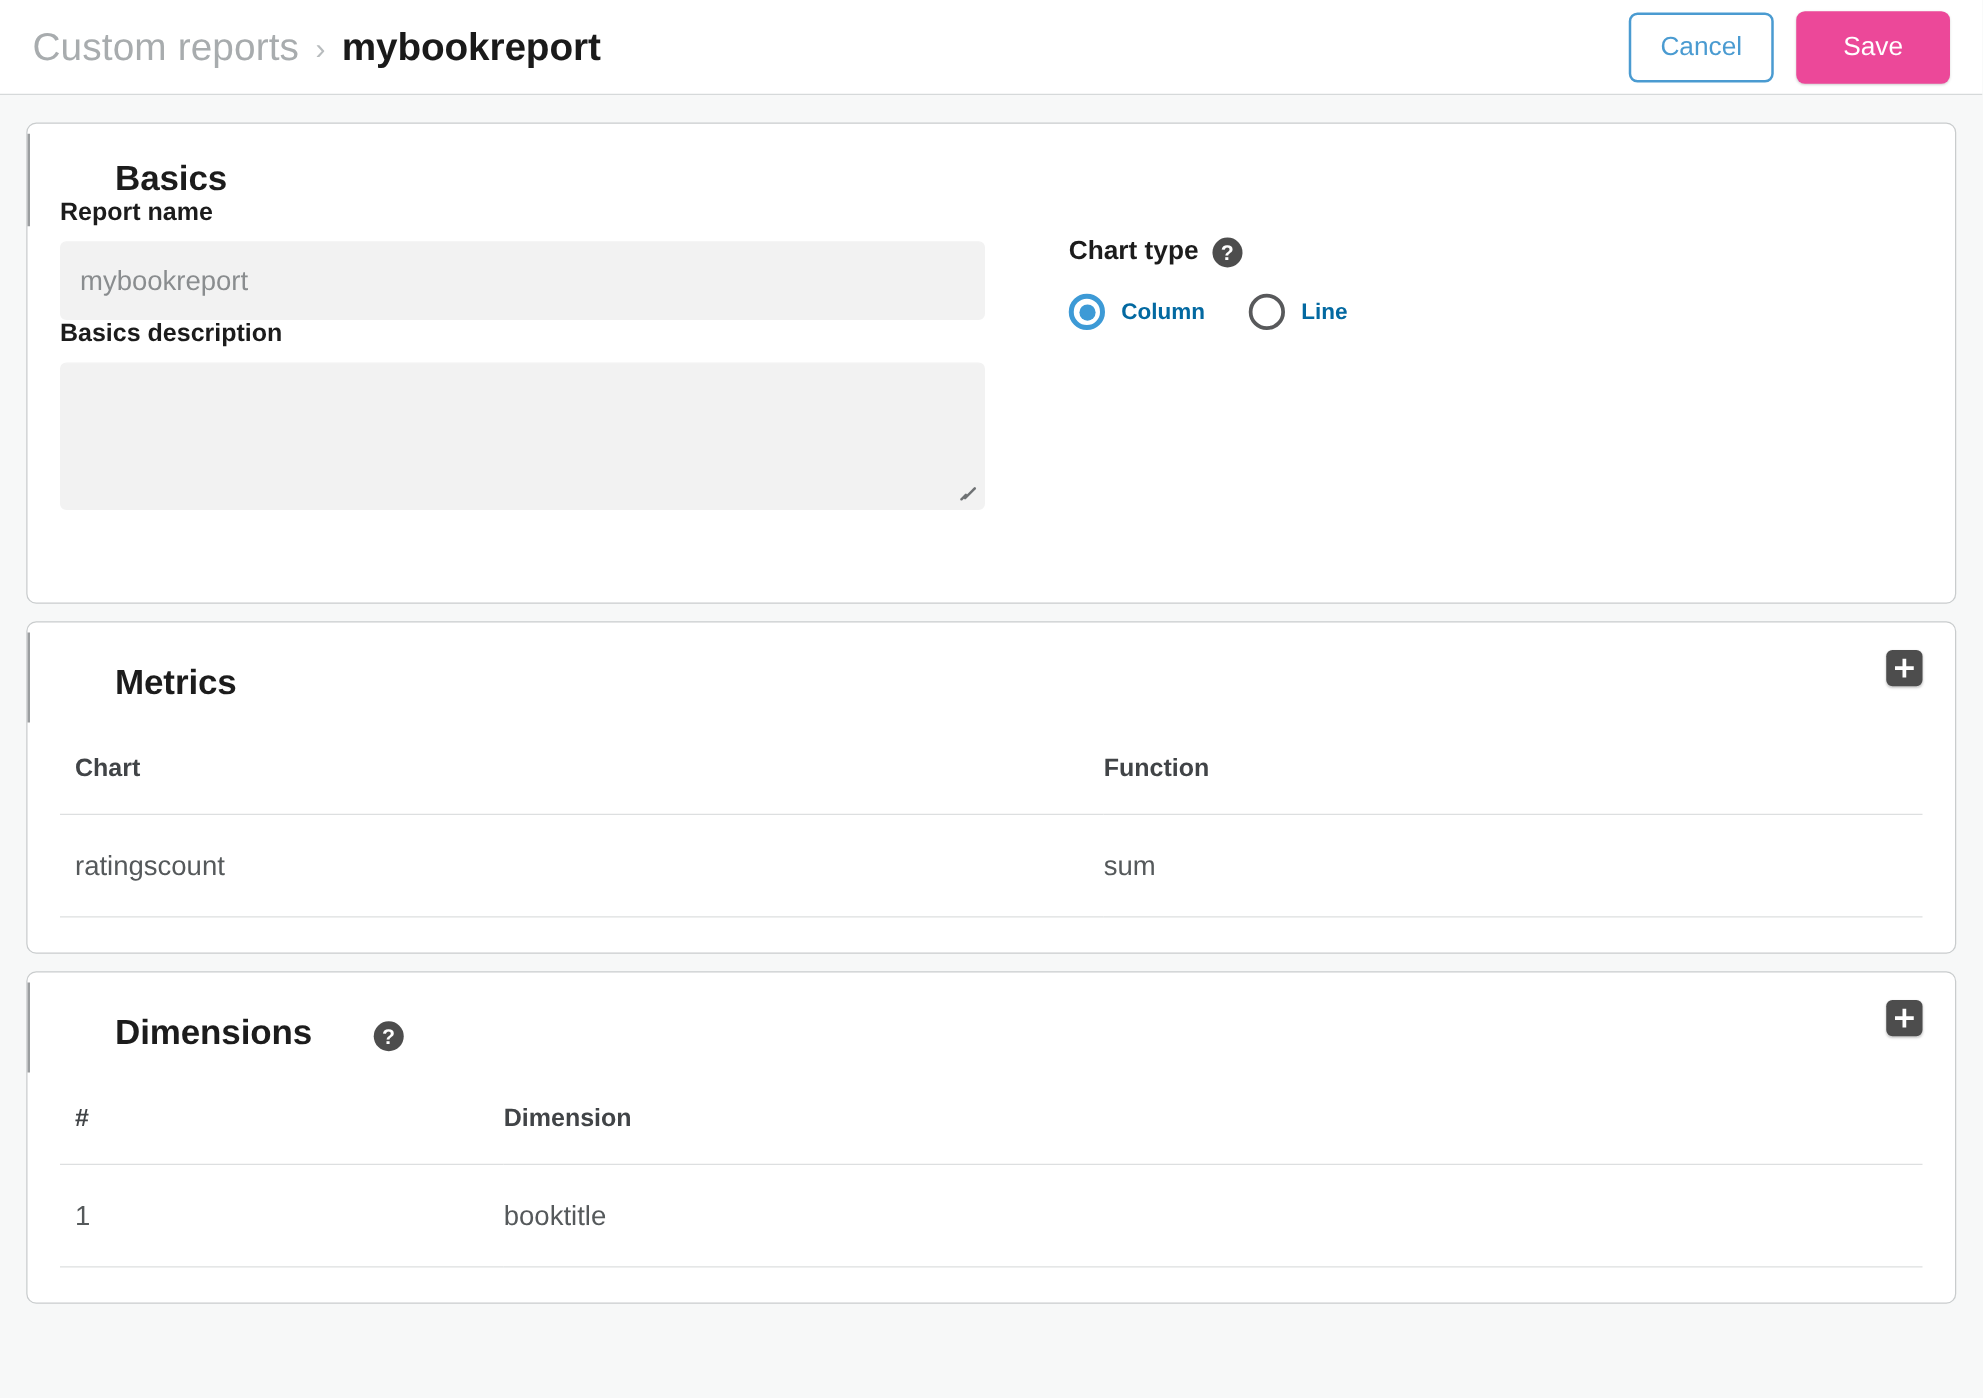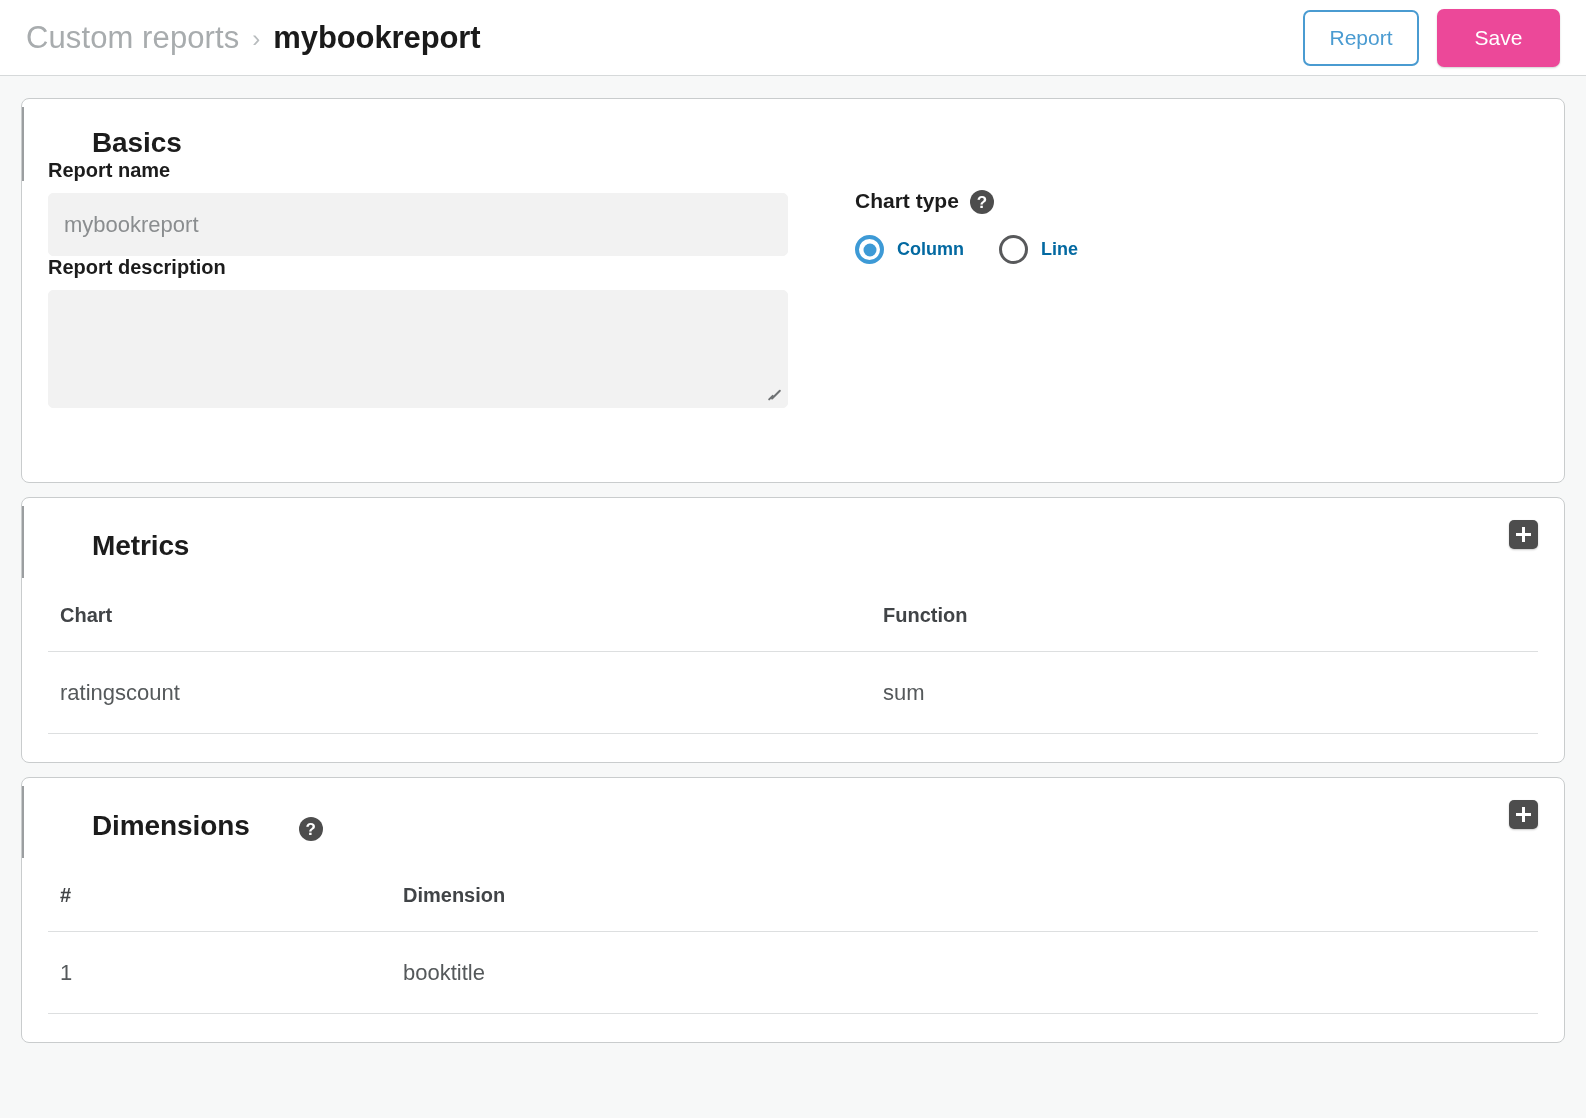--- a/index.html
+++ b/index.html
@@ -320,41 +320,41 @@
 </head>
 <body>
 
 <div class="topbar">
   <div class="breadcrumb">
     <span class="crumb-parent">Custom reports</span>
     <span class="crumb-sep">›</span>
     <span class="crumb-current">mybookreport</span>
   </div>
   <div class="topbar-actions">
-    <button class="btn btn-cancel">Report</button>
+    <button class="btn btn-cancel">Cancel</button>
     <button class="btn btn-save">Save</button>
   </div>
 </div>
 
 <div class="page">
 
   <section class="panel">
     <div class="panel-accent" style="height:74px;"></div>
 
     <div class="panel-head">
       <span class="panel-title">Basics</span>
     </div>
 
     <div class="basics-body">
 
       <div class="basics-col-left">
         <label class="field-label">Report name</label>
         <input class="text-input" type="text" placeholder="mybookreport" style="">
 
-        <label class="field-label">Report description</label>
+        <label class="field-label">Basics description</label>
         <div class="textarea-wrap">
           <textarea class="text-area" style=""></textarea>
           <span class="resize-grip">
             <span></span>
               <span></span>
           </span>
         </div>
       </div>
 
       <div class="basics-col-right">

